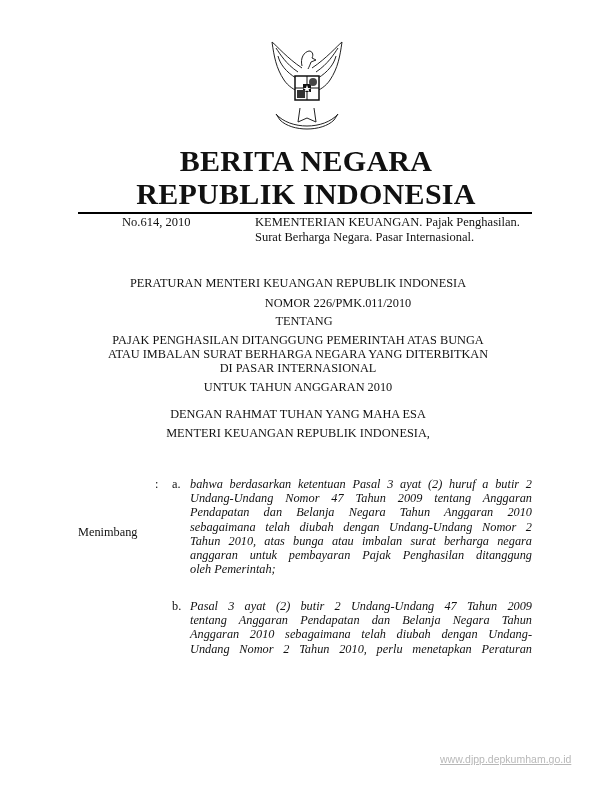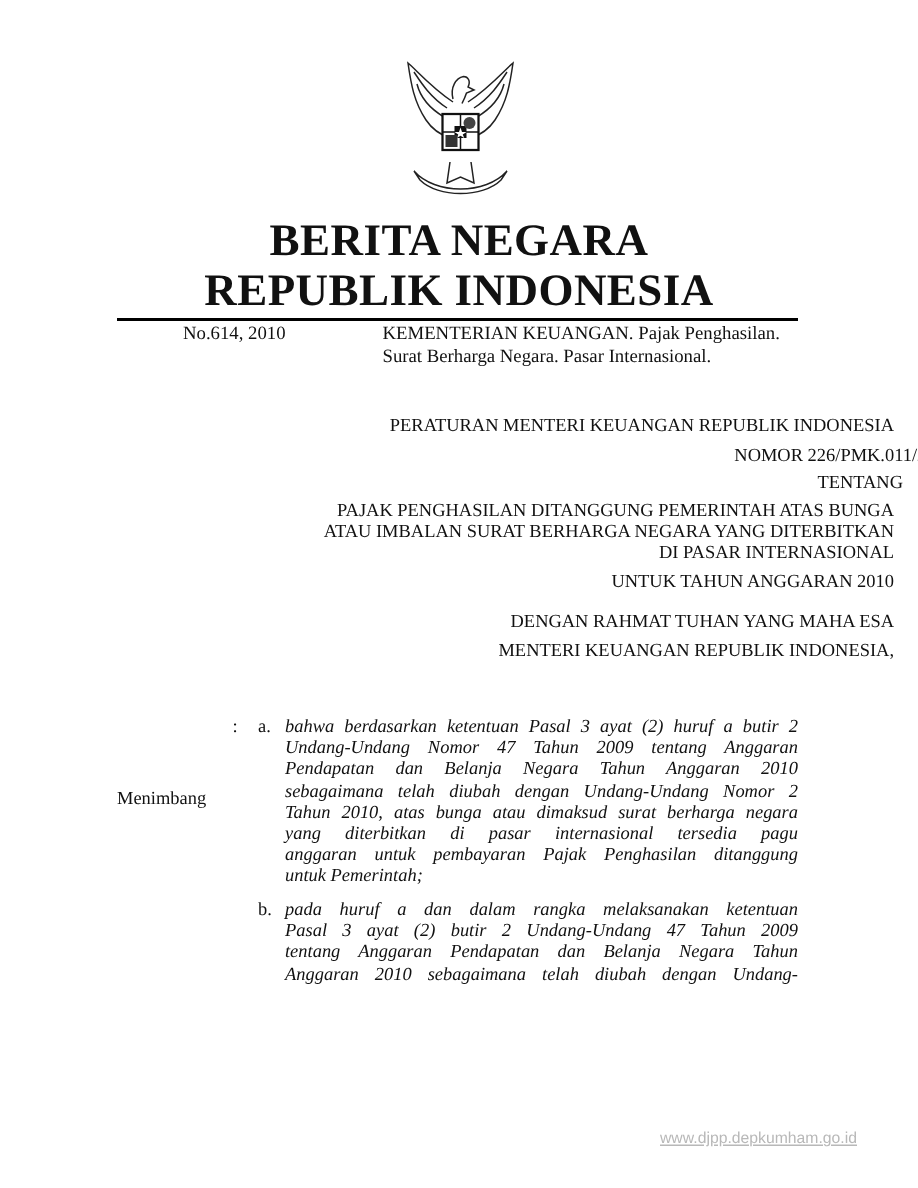--- a/index.html
+++ b/index.html
@@ -7,21 +7,21 @@
          font-family:"Liberation Serif", "DejaVu Serif", serif; color:#111; }
   .abs { position:absolute; }
   #emblem { left:262px; top:38px; width:90px; height:98px; }
   .title { left:0; width:612px; text-align:center; font-weight:bold; font-size:30px; line-height:32px; letter-spacing:0.3px; }
   #t1 { top:145px; }
   #t2 { top:178px;font-family:Liberation Serif, serif; }
   #rule { left:78px; top:212px; width:454px; height:2px; background:#000; }
   .hdr { font-size:12.5px; line-height:15px; }
   #hdr-no { left:78px; top:215px;margin-left:44px; }
   #hdr-desc { left:231px; top:215px; width:310px;margin-left:24px; }
-  .center { left:0; width:596px; text-align:right; font-size:12.3px; line-height:14px; }
+  .center { left:0; width:596px; text-align:center; font-size:12.3px; line-height:14px; }
   .para { font-size:12.3px; line-height:14.2px; text-align:justify;font-style:italic; }
   #menimbang-label { left:78px; top:477px; font-size:12.3px;margin-top:48px; }
   #menimbang-colon { left:155px; top:477px; font-size:12.3px; }
   .marker { font-size:12.3px; }
   #footer { left:440px; top:753px; font-family:"Liberation Sans", sans-serif; font-size:10.5px; color:#b8b8b8; text-decoration:underline;text-align:right; }
 </style>
 </head>
 <body>
 
 <div id="emblem" class="abs">
@@ -74,27 +74,26 @@
 
 <div id="menimbang-label" class="abs">Menimbang</div>
 <div id="menimbang-colon" class="abs">:</div>
 
 <div class="abs marker" style="left:172px;top:477px;">a.</div>
 <div class="abs para" style="left:190px;top:477px;width:342px;">
   <div style="text-align-last:justify">bahwa berdasarkan ketentuan Pasal 3 ayat (2) huruf a butir 2</div>
   <div style="text-align-last:justify">Undang-Undang Nomor 47 Tahun 2009 tentang Anggaran</div>
   <div style="text-align-last:justify">Pendapatan dan Belanja Negara Tahun Anggaran 2010</div>
   <div style="text-align-last:justify">sebagaimana telah diubah dengan Undang-Undang Nomor 2</div>
-  <div style="text-align-last:justify">Tahun 2010, atas bunga atau dimaksud surat berharga negara</div>
-  <div style="text-align-last:justify">yang diterbitkan di pasar internasional tersedia pagu</div>
+  <div style="text-align-last:justify">Tahun 2010, atas bunga atau imbalan surat berharga negara</div>
   <div style="text-align-last:justify">anggaran untuk pembayaran Pajak Penghasilan ditanggung</div>
-  <div>untuk Pemerintah;</div>
+  <div>oleh Pemerintah;</div>
 </div>
 
 <div class="abs marker" style="left:172px;top:599px;">b.</div>
 <div class="abs para" style="left:190px;top:599px;width:342px;">
-  <div style="text-align-last:justify">pada huruf a dan dalam rangka melaksanakan ketentuan</div>
   <div style="text-align-last:justify">Pasal 3 ayat (2) butir 2 Undang-Undang 47 Tahun 2009</div>
   <div style="text-align-last:justify">tentang Anggaran Pendapatan dan Belanja Negara Tahun</div>
   <div style="text-align-last:justify">Anggaran 2010 sebagaimana telah diubah dengan Undang-</div>
+  <div style="text-align-last:justify">Undang Nomor 2 Tahun 2010, perlu menetapkan Peraturan</div>
 </div>
 
 <div id="footer" class="abs">www.djpp.depkumham.go.id</div>
 
 </body></html>

